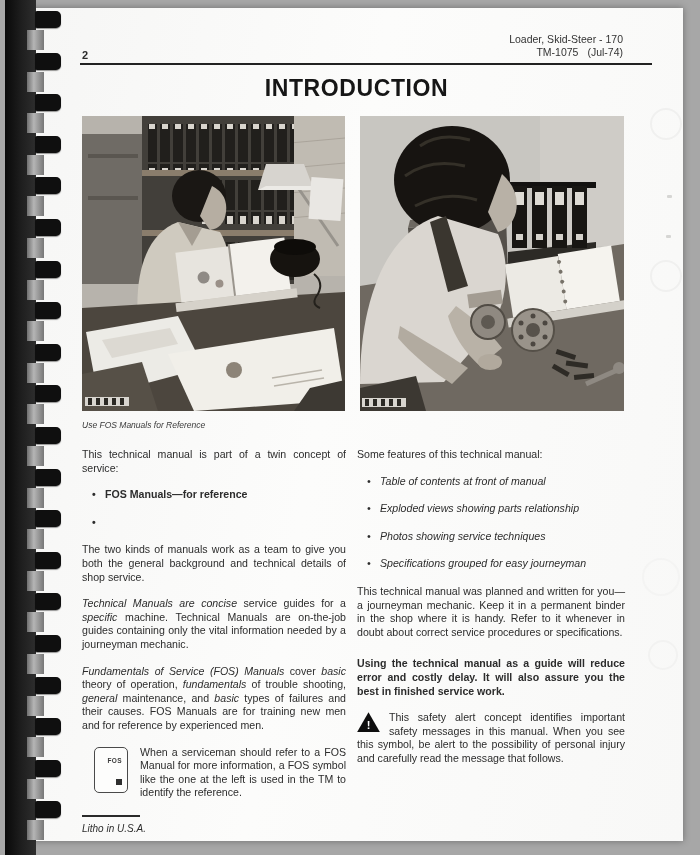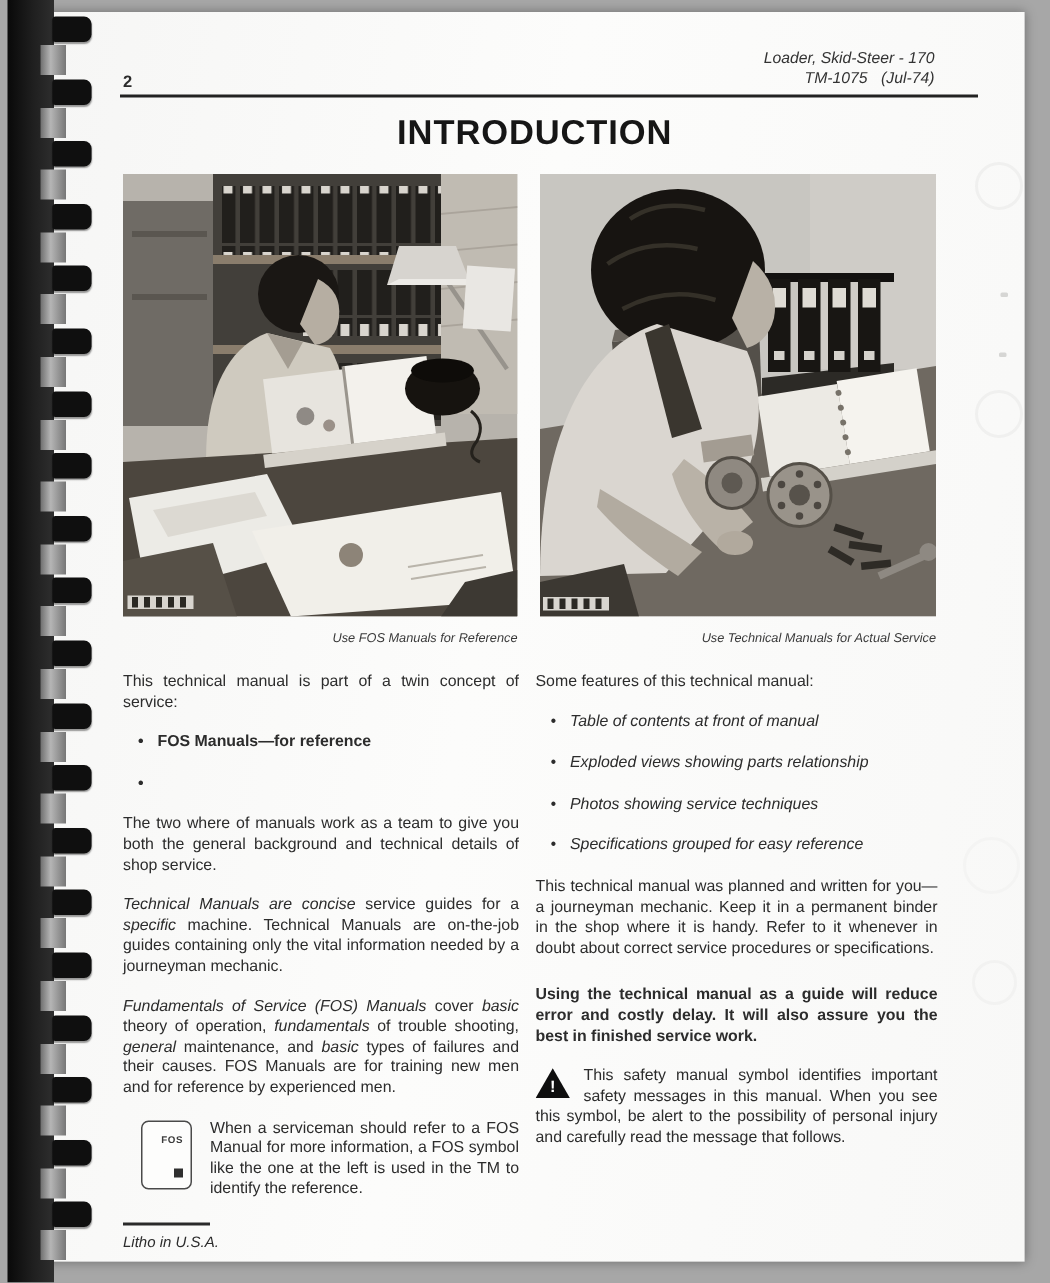--- a/index.html
+++ b/index.html
@@ -27,35 +27,35 @@
   }
   .binding .tooth{
     position:absolute;left:35px;width:26px;height:17px;
     background:#0f0f0f;border-radius:2px 5px 5px 2px;
     box-shadow:0 1px 1px rgba(0,0,0,.4);
   }
   
   .pageno{position:absolute;left:52px;top:41px;font-size:11px;font-weight:bold;}
   .hdr-right{
     position:absolute;right:60px;top:25px;text-align:right;
-    font-style:italic;font-size:10.5px;line-height:13px;color:#333;
+    font-size:10.5px;line-height:13px;color:#333;
   }
   .hdr-right .gap{display:inline-block;width:9px;}
   .hdr-rule{position:absolute;left:50px;top:55px;width:572px;height:2px;background:#222;}
   .doc-title{
     position:absolute;left:0;top:67px;width:100%;text-align:center;
     font-size:23px;font-weight:bold;letter-spacing:.6px;color:#161616;
   }
   
   .photo{position:absolute;top:108px;height:295px;}
   .photo svg{display:block;width:100%;height:100%;}
   .photo-left{left:52px;width:263px;}
   .photo-right{left:330px;width:264px;}
   .caption{
-    position:absolute;top:412px;text-align:right;
+    position:absolute;top:412px;text-align:left;
     font-style:italic;font-size:8.5px;color:#3a3a3a;
   }
   .caption-left{left:52px;width:263px;}
   .caption-right{left:330px;width:264px;}
   
   .col{
     position:absolute;top:440px;font-size:10.6px;line-height:13.6px;
     text-align:justify;color:#2c2c2c;
   }
   .col-left{left:52px;width:264px;}
@@ -287,36 +287,35 @@
         <rect x="5" y="283" width="4" height="7" fill="#2b2924"></rect>
           <rect x="13" y="283" width="4" height="7" fill="#2b2924"></rect>
         <rect x="21" y="283" width="4" height="7" fill="#2b2924"></rect>
           <rect x="29" y="283" width="4" height="7" fill="#2b2924"></rect>
         <rect x="37" y="283" width="4" height="7" fill="#2b2924"></rect>
       </g>
     </svg>
   </div>
 
   <div class="caption caption-left">Use FOS Manuals for Reference</div>
-  <div class="caption caption-right">Use Technical Manuals for Actual Service</div>
 
   <div class="col col-left">
     <p>This technical manual is part of a twin concept of service:</p>
 
     <div class="bullets">
       <div class="bullet b-bold">
         <span class="dot">•</span>
         <span>FOS Manuals—for reference</span>
       </div>
       <div class="bullet b-bold">
         <span class="dot">•</span>
       </div>
     </div>
 
-    <p>The two where of manuals work as a team to give you both the general background and technical details of shop service.</p>
+    <p>The two kinds of manuals work as a team to give you both the general background and technical details of shop service.</p>
     <p><i>Technical Manuals are concise</i><span> service guides for a </span><i>specific</i><span> machine. Technical Manuals are on-the-job guides containing only the vital information needed by a journeyman mechanic.</span></p>
     <p><i>Fundamentals of Service (FOS) Manuals</i><span> cover </span><i>basic</i><span> theory of operation, </span><i>fundamentals</i><span> of trouble shooting, </span><i>general</i><span> maintenance, and </span><i>basic</i><span> types of failures and their causes. FOS Manuals are for training new men and for reference by experienced men.</span></p>
 
     <div class="fos-row">
       <span class="fos-box">
         <span class="fos-label">FOS</span>
         <span class="fos-dot"></span>
       </span>
       <span class="fos-note">When a serviceman should refer to a FOS Manual for more information, a FOS symbol like the one at the left is used in the TM to identify the reference.</span>
     </div>
@@ -338,32 +337,32 @@
       <div class="bullet b-italic">
         <span class="dot">•</span>
         <span>Exploded views showing parts relationship</span>
       </div>
       <div class="bullet b-italic">
         <span class="dot">•</span>
         <span>Photos showing service techniques</span>
       </div>
       <div class="bullet b-italic">
         <span class="dot">•</span>
-        <span>Specifications grouped for easy reference</span>
+        <span>Specifications grouped for easy journeyman</span>
       </div>
     </div>
 
     <p style="margin-bottom:18px;">This technical manual was planned and written for you—a journeyman mechanic. Keep it in a permanent binder in the shop where it is handy. Refer to it whenever in doubt about correct service procedures or specifications.</p>
     <p style="font-weight:bold;">Using the technical manual as a guide will reduce error and costly delay. It will also assure you the best in finished service work.</p>
 
     <div>
       <span class="safety-tri">
         <span class="excl">!</span>
       </span>
-      <span>This safety manual symbol identifies important safety messages in this manual. When you see this symbol, be alert to the possibility of personal injury and carefully read the message that follows.</span>
+      <span>This safety alert concept identifies important safety messages in this manual. When you see this symbol, be alert to the possibility of personal injury and carefully read the message that follows.</span>
     </div>
   </div>
 
   <div class="ghost g1"></div>
   <div class="ghost g2"></div>
   <div class="ghost g3"></div>
   <div class="ghost g4"></div>
   <div class="speck s1"></div>
   <div class="speck s2"></div>
 </div>

